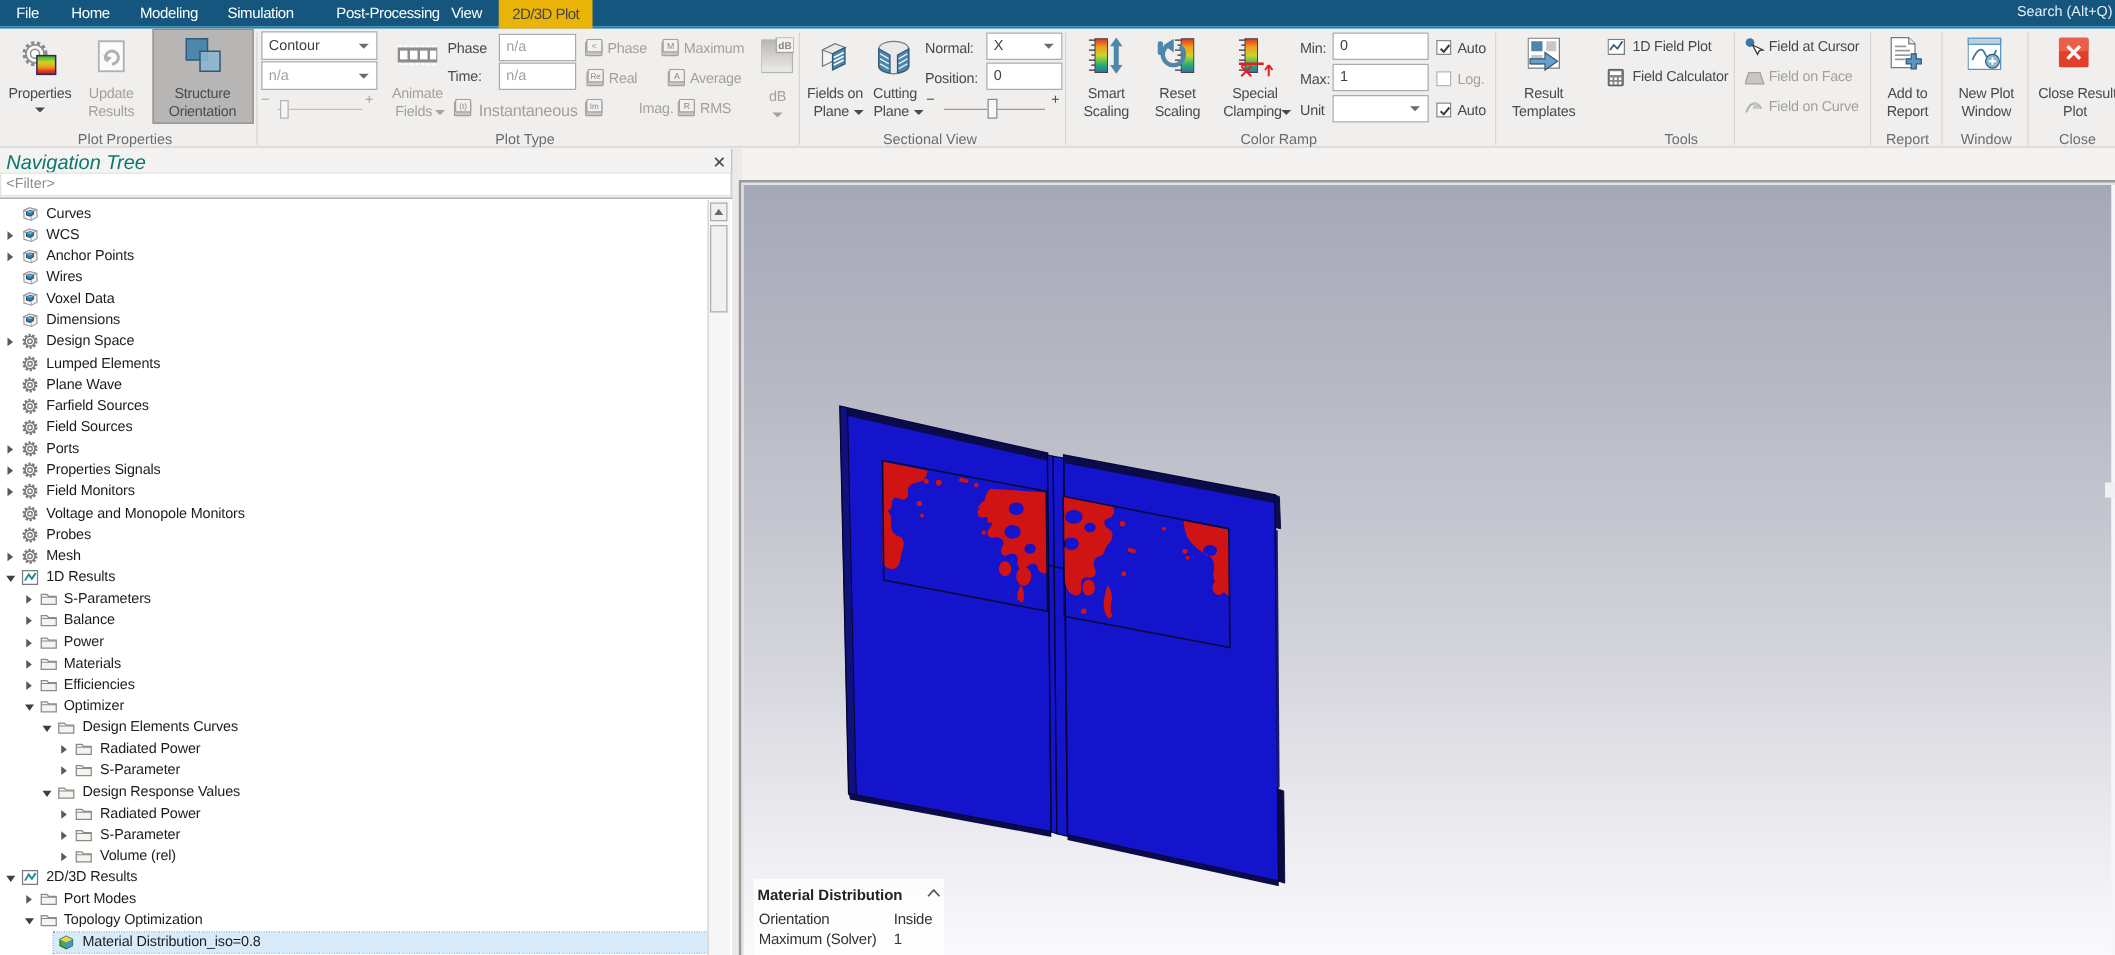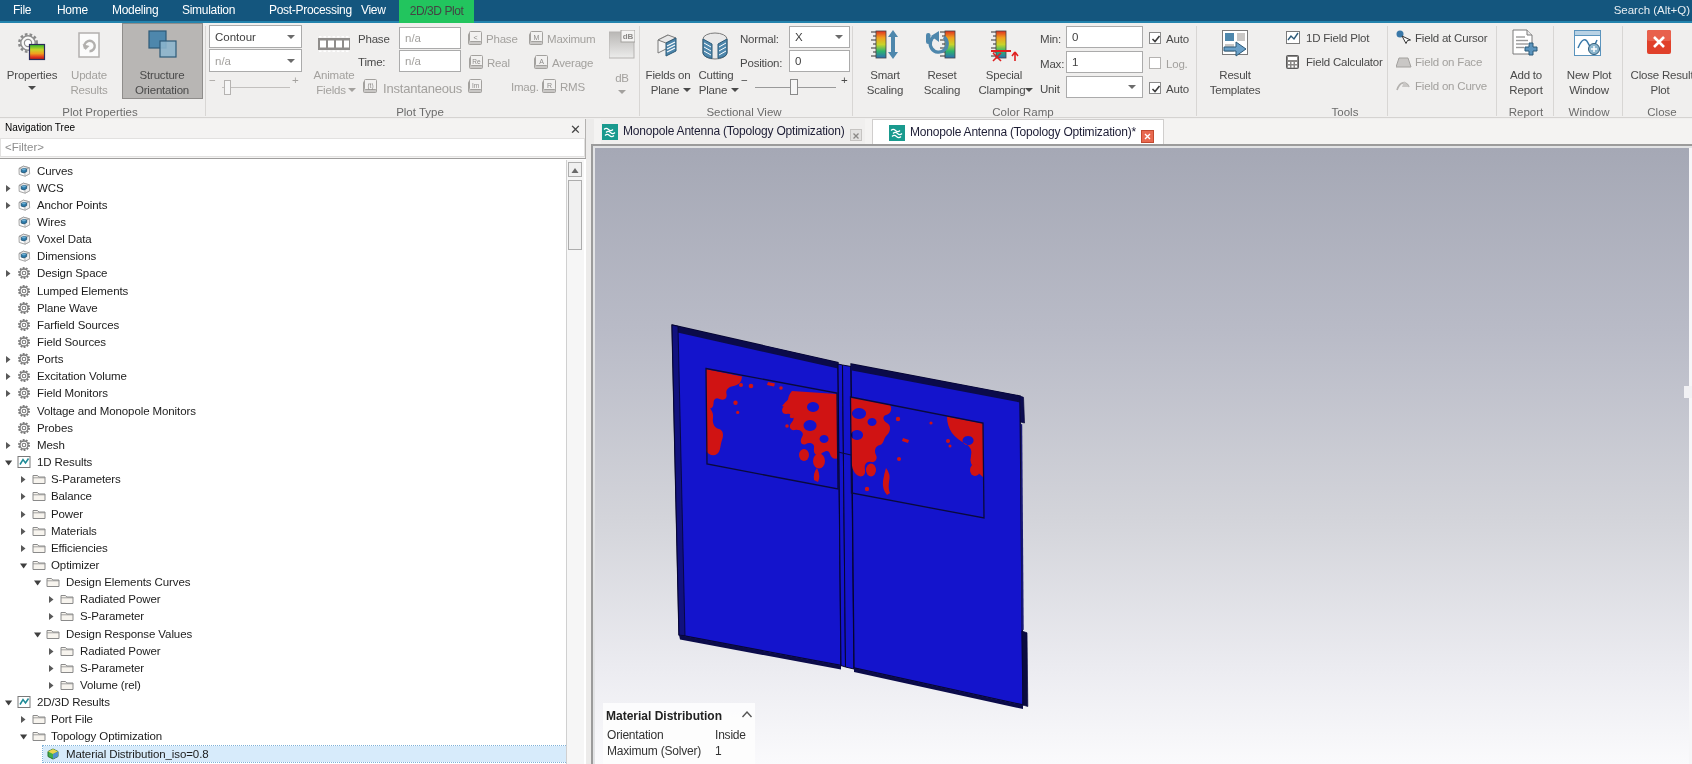--- a/index.html
+++ b/index.html
@@ -3,39 +3,39 @@
 <meta charset="utf-8">
 <style>
   html,body{margin:0;padding:0;}
   body{font-family:"Liberation Sans", sans-serif; width:1692px; height:764px; overflow:hidden;}
   #app{position:relative;width:1692px;height:764px;background:#f0efee;overflow:hidden;}
   .abs{position:absolute;}
   
   #titlebar{left:0;top:0;width:1692px;height:21px;background:#14567e;}
   #tealline{left:0;top:21px;width:1692px;height:2px;background:#2383ad;}
   .menu{position:absolute;top:0;height:21px;line-height:21px;color:#fff;font-size:12px;letter-spacing:-0.3px;}
-  #activetab{position:absolute;left:399px;top:0;width:75px;height:23px;background:#22c55e;color:#444;text-align:center;line-height:22px;font-size:12px;letter-spacing:-0.45px;}
+  #activetab{position:absolute;left:399px;top:0;width:75px;height:23px;background:#eab308;color:#444;text-align:center;line-height:22px;font-size:12px;letter-spacing:-0.45px;}
   #search{position:absolute;right:2px;top:0;height:21px;line-height:21px;color:#e8eef2;font-size:11.5px;}
   
   #ribbon{left:0;top:23px;width:1692px;height:95px;background:#f0efee;border-bottom:1px solid #d5d3d1;box-sizing:border-box;}
   .vsep{position:absolute;width:1px;background:#d8d6d4;top:3px;height:90px;}
   .glabel{position:absolute;top:82.5px;height:12px;font-size:11.5px;color:#6b6b6b;text-align:center;}
   .rlabel{position:absolute;font-size:11.5px;letter-spacing:-0.2px;color:#4a4a4a;white-space:nowrap;}
   .rlabel.dis{color:#a3a19e;}
   .ricon{position:absolute;}
   .combo{position:absolute;background:#fff;border:1px solid #ababab;box-sizing:border-box;font-size:11.5px;color:#3f3f3f;}
   .combo .ctext{position:absolute;left:5px;top:50%;transform:translateY(-50%);}
   .combo .carr{position:absolute;right:6px;top:50%;transform:translateY(-50%);width:0;height:0;border-left:4px solid transparent;border-right:4px solid transparent;border-top:4px solid #6b6b6b;}
   .combo .dis{color:#a3a19e;}
   .chk{position:absolute;width:12px;height:12px;background:#fff;border:1px solid #8a8a8a;box-sizing:border-box;}
   .chk.dis{border-color:#b5b3b1;}
   .chk svg{position:absolute;left:0px;top:0px;}
   
   #navpanel{left:0;top:119px;width:586px;height:645px;background:#f4f3f2;border-right:1px solid #b3b1af;box-sizing:border-box;}
-  #navtitle{position:absolute;left:5px;top:3px;font-size:10px;color:#000000;}
+  #navtitle{position:absolute;left:5px;top:3px;font-size:16px;color:#0f766e;font-style:italic;}
   #navclose{position:absolute;left:570px;top:3px;font-size:13px;color:#444;}
   #filterbox{position:absolute;left:0px;top:19px;width:585px;height:19px;background:#fff;border:1px solid #e2e1e0;box-sizing:border-box;}
   #filtertext{position:absolute;left:5px;top:22px;font-size:11.5px;color:#8d8d8d;}
   #treearea{position:absolute;left:0px;top:39px;width:586px;height:606px;background:#fff;border-top:1px solid #9f9e9d;box-sizing:border-box;}
   .trow{position:absolute;height:17px;font-size:11.5px;letter-spacing:-0.1px;color:#1c1c1c;white-space:nowrap;}
   .trow .txt{position:absolute;top:1px;}
   .exp{position:absolute;top:4px;width:9px;height:9px;}
   
   #sbar{position:absolute;left:566px;top:1px;width:17px;height:604px;background:#f6f6f6;border-left:1px solid #d0d0d0;}
   #sbtn{position:absolute;left:1px;top:2px;width:14px;height:15px;background:#f0f0f0;border:1px solid #adadad;box-sizing:border-box;}
@@ -551,21 +551,21 @@
         </div>
 <svg class="exp" style="left:4px;top:213.3px;" width="9" height="9">
           <path d="M2 1 L6.5 4.5 L2 8 Z" fill="#595959"></path>
         </svg>
 <div style="position:absolute;left:17px;top:210.3px;width:14px;height:14px;"><svg width="14" height="14" viewBox="0 0 14 14">
             <circle cx="7" cy="7" r="5" fill="#fff" stroke="#7a7a7a" stroke-width="2" stroke-dasharray="1.8 1.3"></circle>
             <circle cx="7" cy="7" r="4" fill="#fff" stroke="#7a7a7a" stroke-width="1.3"></circle>
             <circle cx="7" cy="7" r="1.8" fill="#fff" stroke="#7a7a7a" stroke-width="1.1"></circle>
           </svg></div>
 <div class="trow" style="left:37px;top:210.3px;">
-          <span class="txt">Excitation Volume</span>
+          <span class="txt">Properties Signals</span>
         </div>
 <svg class="exp" style="left:4px;top:230.4px;" width="9" height="9">
           <path d="M2 1 L6.5 4.5 L2 8 Z" fill="#595959"></path>
         </svg>
 <div style="position:absolute;left:17px;top:227.4px;width:14px;height:14px;"><svg width="14" height="14" viewBox="0 0 14 14">
             <circle cx="7" cy="7" r="5" fill="#fff" stroke="#7a7a7a" stroke-width="2" stroke-dasharray="1.8 1.3"></circle>
             <circle cx="7" cy="7" r="4" fill="#fff" stroke="#7a7a7a" stroke-width="1.3"></circle>
             <circle cx="7" cy="7" r="1.8" fill="#fff" stroke="#7a7a7a" stroke-width="1.1"></circle>
           </svg></div>
 <div class="trow" style="left:37px;top:227.4px;">
@@ -749,21 +749,21 @@
           <span class="txt">2D/3D Results</span>
         </div>
 <svg class="exp" style="left:19px;top:556.3px;" width="9" height="9">
           <path d="M2 1 L6.5 4.5 L2 8 Z" fill="#595959"></path>
         </svg>
 <div style="position:absolute;left:32px;top:553.3px;width:14px;height:14px;"><svg width="14" height="14" viewBox="0 0 14 14">
             <path d="M1 3.5 L5.5 3.5 L6.8 5 L13 5 L13 11.5 L1 11.5 Z" fill="#f7f4ee" stroke="#8a8a8a"></path>
             <path d="M1 5.8 L13 5.8" stroke="#8a8a8a" stroke-width="0.8"></path>
           </svg></div>
 <div class="trow" style="left:51px;top:553.3px;">
-          <span class="txt">Port File</span>
+          <span class="txt">Port Modes</span>
         </div>
 <svg class="exp" style="left:19px;top:573.4px;" width="9" height="9">
           <path d="M1 2.5 L8.2 2.5 L4.6 7.5 Z" fill="#3f3f3f"></path>
         </svg>
 <div style="position:absolute;left:32px;top:570.4px;width:14px;height:14px;"><svg width="14" height="14" viewBox="0 0 14 14">
             <path d="M1 3.5 L5.5 3.5 L6.8 5 L13 5 L13 11.5 L1 11.5 Z" fill="#f7f4ee" stroke="#8a8a8a"></path>
             <path d="M1 5.8 L13 5.8" stroke="#8a8a8a" stroke-width="0.8"></path>
           </svg></div>
 <div class="trow" style="left:51px;top:570.4px;">
           <span class="txt">Topology Optimization</span>
@@ -781,48 +781,20 @@
           <div id="sbtn"><svg width="12" height="13">
               <path d="M6 4 L9.5 9 L2.5 9 Z" fill="#6a6a6a"></path>
             </svg></div>
           <div id="sthumb"></div>
         </div>
 </div>
   </div>
   <div class="abs" id="npright"></div>
 
   <div class="abs" id="tabbar">
-<div class="dtab" style="left:7px;width:264px;">
-<div style="position:absolute;left:1px;top:5px;"><svg width="16" height="16" viewBox="0 0 16 16">
-            <rect width="16" height="16" fill="#199a8e"></rect>
-            <g stroke="#fff" stroke-width="1.2" fill="none">
-              <path d="M2 5.5 C3.5 4, 5 4, 6.5 5.5 S 9.5 7, 11 5.5"></path>
-              <path d="M4 8.5 C5.5 7, 7 7, 8.5 8.5 S 11.5 10, 13 8.5"></path>
-              <path d="M3 11.5 C4.5 10, 6 10, 7.5 11.5 S 10.5 13, 12 11.5"></path>
-            </g>
-          </svg></div>
-<div style="position:absolute;left:22px;top:5px;white-space:nowrap;">Monopole Antenna (Topology Optimization)</div>
-<div style="position:absolute;left:249px;top:10px;width:12px;height:12px;background:#e3e2e1;border:1px solid #c6c4c2;box-sizing:border-box;"><svg width="10" height="10">
-            <path d="M2.5 2.5 L7.5 7.5 M7.5 2.5 L2.5 7.5" stroke="#8a8886" stroke-width="1.3"></path>
-          </svg></div>
-</div>
-<div class="dtab active" style="left:278px;width:292px;">
-<div style="position:absolute;left:16px;top:5px;"><svg width="16" height="16" viewBox="0 0 16 16">
-            <rect width="16" height="16" fill="#199a8e"></rect>
-            <g stroke="#fff" stroke-width="1.2" fill="none">
-              <path d="M2 5.5 C3.5 4, 5 4, 6.5 5.5 S 9.5 7, 11 5.5"></path>
-              <path d="M4 8.5 C5.5 7, 7 7, 8.5 8.5 S 11.5 10, 13 8.5"></path>
-              <path d="M3 11.5 C4.5 10, 6 10, 7.5 11.5 S 10.5 13, 12 11.5"></path>
-            </g>
-          </svg></div>
-<div style="position:absolute;left:37px;top:5px;white-space:nowrap;">Monopole Antenna (Topology Optimization)*</div>
-<div style="position:absolute;left:268px;top:10px;width:13px;height:13px;background:#e8684f;border:1px solid #c2492f;box-sizing:border-box;"><svg width="11" height="11">
-            <path d="M3 3 L8 8 M8 3 L3 8" stroke="#fff" stroke-width="1.4"></path>
-          </svg></div>
-</div>
 </div>
   <div class="abs" id="vframe"></div>
   <div class="abs" id="vframe2"></div>
   <div class="abs" id="vport">
     <svg id="scene" width="1097" height="616" viewBox="0 0 1097 616" style="position:absolute;left:0;top:0;">
 <polygon points="77,177 243,214.5 246,517.5 84,487" fill="#1414cc" stroke="#05052e" stroke-width="1.3"></polygon>
 <polygon points="77,177 243,214.5 243,220.5 78,183.5" fill="#0b0b4a"></polygon>
 <polygon points="77,177 83,178.3 90,487.8 84,487" fill="#11117e" stroke="#05052e" stroke-width="0.8"></polygon>
 <polygon points="243,216 247.5,217 250.5,519 246,517.5" fill="#1414cc" stroke="#05052e" stroke-width="1"></polygon>
 <polygon points="247.5,217 256,218.5 259,521 250.5,519" fill="#1414cc" stroke="#05052e" stroke-width="1"></polygon>

